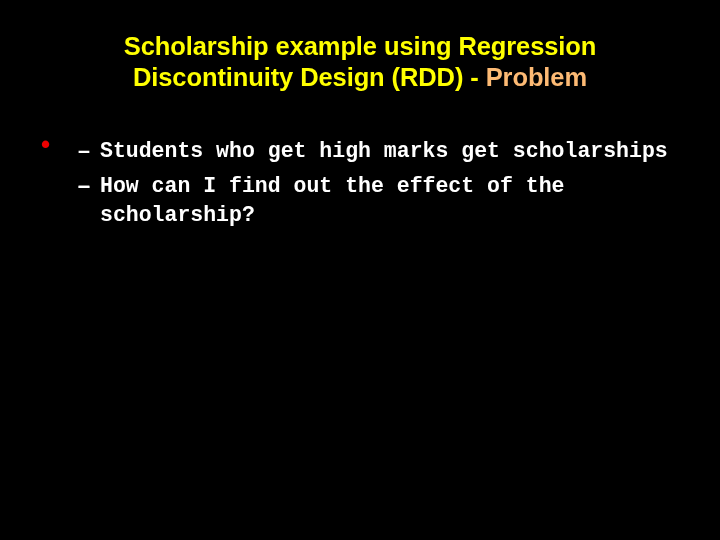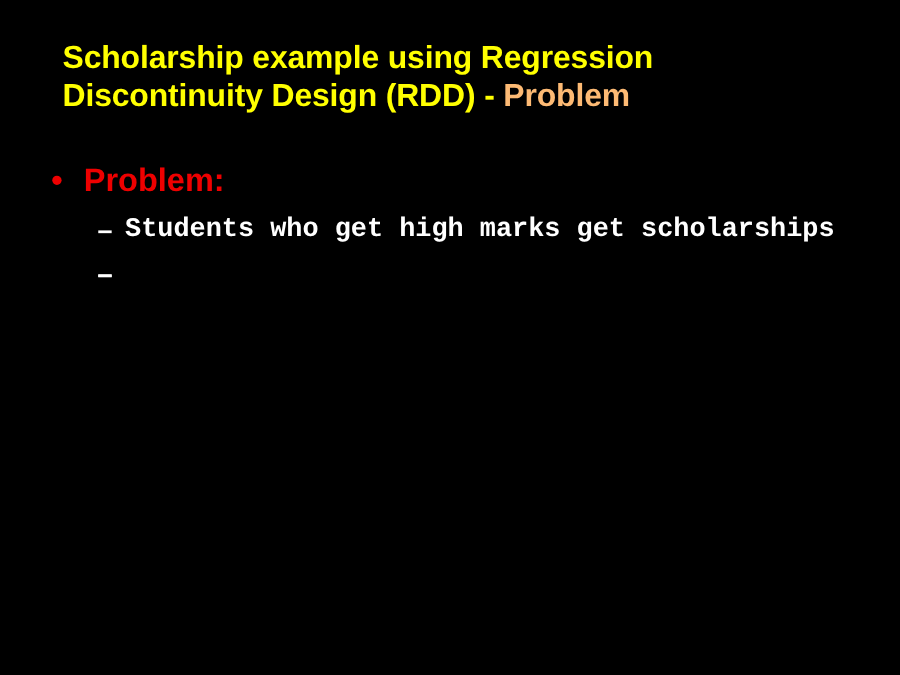--- a/index.html
+++ b/index.html
@@ -19,21 +19,21 @@
     overflow: hidden;
     -webkit-font-smoothing: antialiased;
   }
 
   
   .title-block {
     position: absolute;
     left: 50px;
     top: 31px;
     width: 620px;
-    text-align: left;
+    text-align: center;
     font-size: 25.5px;
     font-weight: bold;
     line-height: 31px;
     letter-spacing: -0.1px;
     color: #FFFF00;
   }
   .title-line {
     display: block;
     white-space: nowrap;
   }
@@ -109,33 +109,33 @@
 
   <div class="title-block">
     <span class="title-line">Scholarship example using Regression</span>
     <span class="title-line"><span>Discontinuity Design (RDD) - </span><span class="title-accent">Problem</span></span>
   </div>
 
   <div class="body-block">
 
     <div class="lvl1">
       <span class="marker">•</span>
-      <span class="txt">Problem:</span>
     </div>
 
     <div class="lvl2-list">
 
       <div class="lvl2">
         <span class="marker">–</span>
         <span class="txt">Students who get high marks get scholarships</span>
       </div>
 
       <div class="lvl2">
         <span class="marker">–</span>
       </div>
 
       <div class="lvl2">
         <span class="marker">–</span>
+        <span class="txt">How can I find out the effect of the scholarship?</span>
       </div>
 
     </div>
   </div>
 </div>
 
 </body></html>

